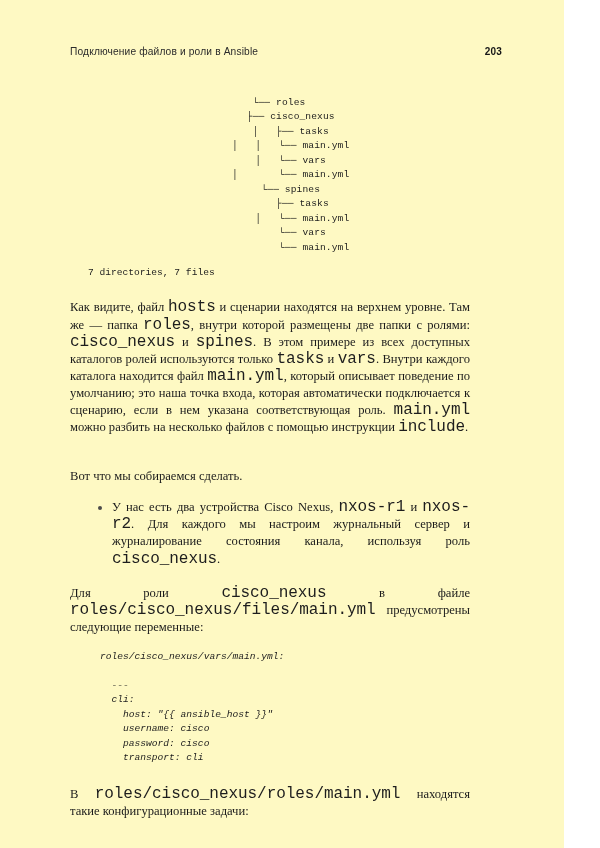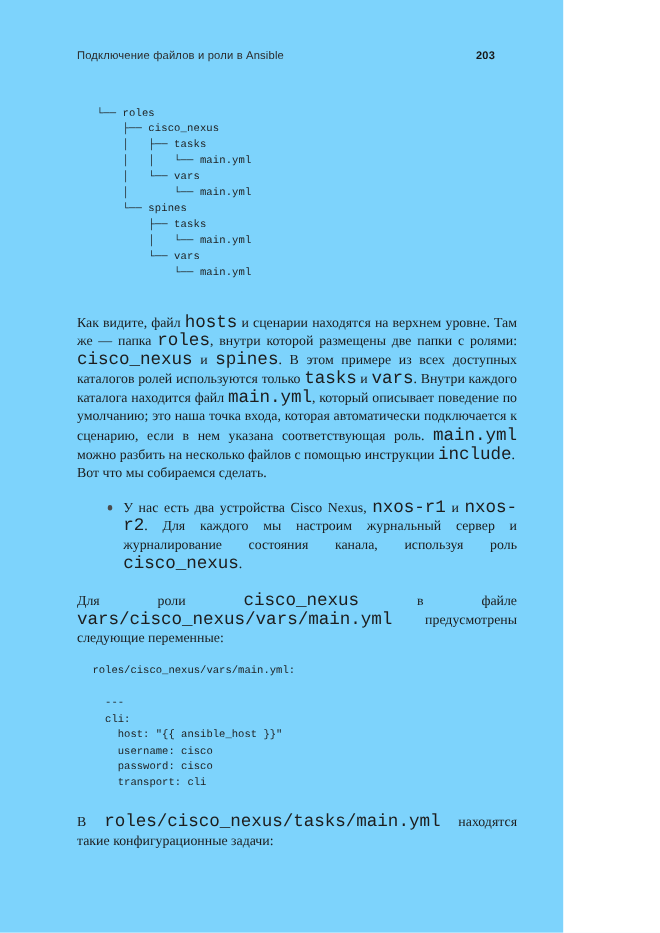--- a/index.html
+++ b/index.html
@@ -3,23 +3,23 @@
 <meta charset="utf-8">
 <title>Page 203</title>
 <style>
   html, body {
     margin: 0;
     padding: 0;
     background: #ffffff;
   }
   .page {
     position: relative;
-    width: 512px;
+    width: 564px;
     height: 848px;
-    background: #7dd3fc;
+    background: #fef9c3;
     overflow: hidden;
     box-sizing: border-box;
   }
 
   
   .runhead {
     position: absolute;
     left: 70px;
     right: 62px;
     top: 46px;
@@ -57,43 +57,45 @@
     font-size: 9.6px;
     line-height: 14.45px;
     color: #1d1d1d;
     white-space: pre;
     margin: 0;
     padding: 0;
   }
   .code.tree {
     margin-left: 18px;
     letter-spacing: 0.1px;
+    text-align: center;
   }
   .code.listing {
-    margin-left: 14px;
+    margin-left: 30px;
+    font-style: italic;
   }
   .code.summary {
     margin-left: 18px;
   }
 
   .gap-tree-summary { height: 11px; }
   .gap-after-tree   { height: 19px; }
 
   
   p.body {
     font-family: "Liberation Serif", serif;
     font-size: 12.6px;
     line-height: 17.1px;
     color: #1b1b1b;
     margin: 0 0 0 0;
     text-align: justify;
     text-justify: inter-word;
     hyphens: manual;
   }
-  p.body + p.body { margin-top: 0; }
+  p.body + p.body { margin-top: 32px; }
 
   p.body code,
   li.bullet code,
   .mono {
     font-family: "Liberation Mono", "DejaVu Sans Mono", monospace;
     font-size: 16px;
     color: #1d1d1d;
     letter-spacing: -0.05px;
   }
 
@@ -149,46 +151,47 @@
     │   └── vars
     │       └── main.yml
     └── spines
         ├── tasks
         │   └── main.yml
         └── vars
             └── main.yml</pre>
 
     <div class="gap-tree-summary"></div>
 
+    <pre class="code summary">7 directories, 7 files</pre>
 
     <div class="gap-after-tree"></div>
 
     <p class="body">Как видите, файл <code class="mono">hosts</code> и сценарии находятся на верхнем уровне. Там же — папка <code class="mono">roles</code>, внутри которой размещены две папки с ролями: <code class="mono">cisco_nexus</code> и <code class="mono">spines</code>. В этом примере из всех доступных каталогов ролей используются только <code class="mono">tasks</code> и <code class="mono">vars</code>. Внутри каждого каталога находится файл <code class="mono">main.yml</code>, который описывает поведение по умолчанию; это наша точка входа, которая автоматически подключается к сценарию, если в нем указана соответствующая роль. <code class="mono">main.yml</code> можно разбить на несколько файлов с помощью инструкции <code class="mono">include</code>.</p>
 
     <p class="body">Вот что мы собираемся сделать.</p>
 
     <ul class="bullets">
       <li class="bullet">У нас есть два устройства Cisco Nexus, <code class="mono">nxos-r1</code> и <code class="mono">nxos-r2</code>. Для каждого мы настроим журнальный сервер и журналирование состояния канала, используя роль <code class="mono">cisco_nexus</code>.</li>
     </ul>
 
     <div class="spacer-md"></div>
 
-    <p class="body">Для роли <code class="mono">cisco_nexus</code> в файле <code class="mono">vars/cisco_nexus/vars/main.yml</code> предусмотрены следующие переменные:</p>
+    <p class="body">Для роли <code class="mono">cisco_nexus</code> в файле <code class="mono">roles/cisco_nexus/files/main.yml</code> предусмотрены следующие переменные:</p>
 
     <div class="spacer-sm"></div>
 
     <pre class="code listing">roles/cisco_nexus/vars/main.yml:
 
   ---
   cli:
     host: "{{ ansible_host }}"
     username: cisco
     password: cisco
     transport: cli</pre>
 
     <div class="spacer-lg"></div>
 
-    <p class="body">В <code class="mono">roles/cisco_nexus/tasks/main.yml</code> находятся такие конфигурационные задачи:</p>
+    <p class="body">В <code class="mono">roles/cisco_nexus/roles/main.yml</code> находятся такие конфигурационные задачи:</p>
 
     <div class="spacer-sm"></div>
 
   </div>
 </div>
 
 </body></html>

